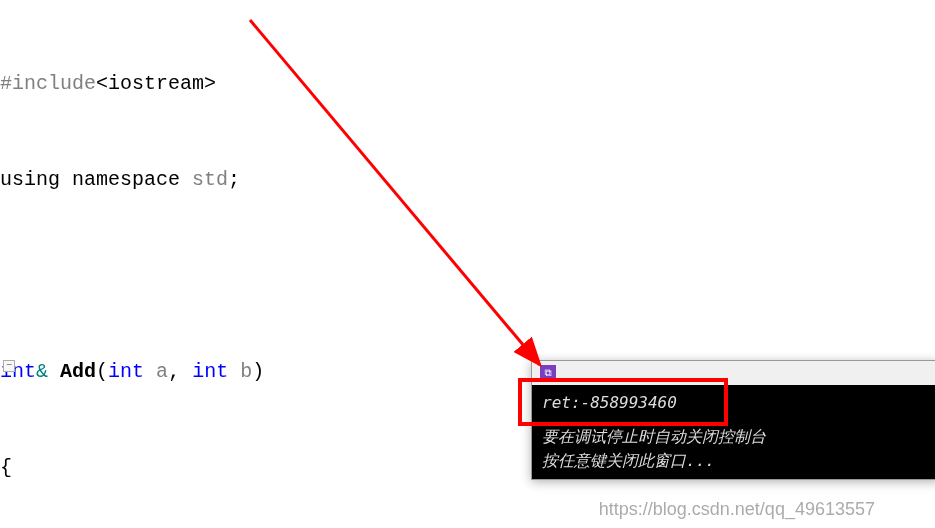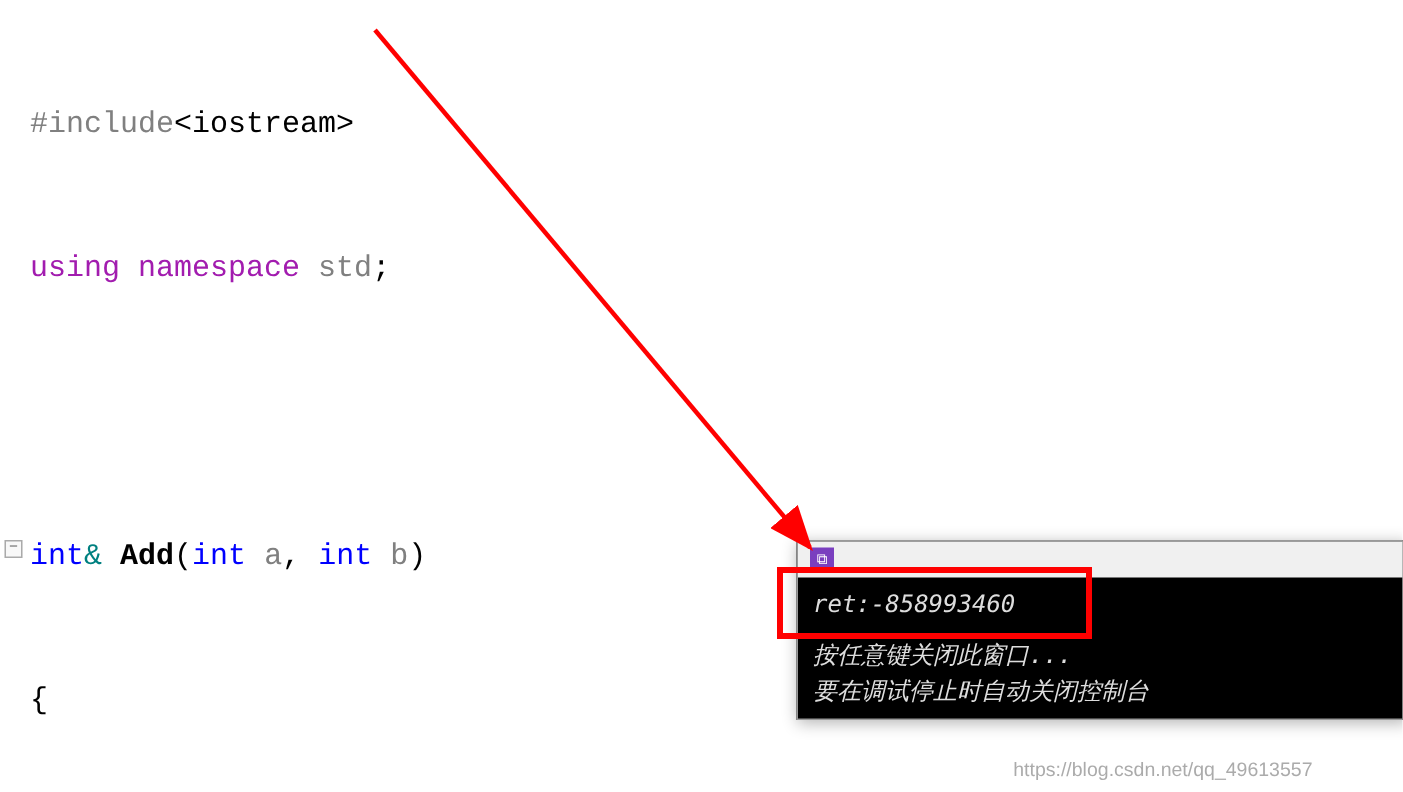--- a/index.html
+++ b/index.html
@@ -12,21 +12,20 @@
     height: 528px;
     overflow: hidden;
   }
   .editor {
     padding: 4px 0;
     line-height: 1.6;
     white-space: pre;
   }
   .line {
     position: relative;
-    padding-left: 20px;
     min-height: 32px;
   }
   .gutter {
     position: absolute;
     left: 0;
     top: 0;
     width: 18px;
     color: #888;
     font-size: 14px;
     text-align: center;
@@ -40,21 +39,21 @@
     display: inline-flex;
     align-items: center;
     justify-content: center;
     font-size: 10px;
     line-height: 10px;
     color: #666;
     position: relative;
     top: -3px;
   }
   .tk-preproc { color: #808080; }
-  .tk-keyword { color: #a21caf; }
+  .tk-keyword { color: #000000; }
   .tk-type    { color: #0000ff; }
   .tk-ident   { color: #808080; }
   .tk-paramty { color: #0000ff; }
   .tk-func    { color: #000000; font-weight: bold; }
   .tk-punct   { color: #000000; }
   .tk-angle   { color: #000000; }
   .tk-op      { color: #008080; }
 
   .console-window {
     position: absolute;
@@ -107,21 +106,21 @@
     left: 0;
     width: 935px;
     height: 528px;
     pointer-events: none;
   }
   .watermark {
     position: absolute;
     right: 60px;
     bottom: 8px;
     color: #888;
-    font-size: 13px;
+    font-size: 18px;
     font-family: sans-serif;
     opacity: 0.7;
   }
 </style>
 </head>
 <body>
 
 <div class="editor">
   <div class="line"><span class="tk-preproc">#include</span><span class="tk-angle">&lt;iostream&gt;</span></div>
   <div class="line"><span class="tk-keyword">using</span> <span class="tk-keyword">namespace</span> <span class="tk-ident">std</span><span class="tk-punct">;</span></div>
@@ -140,22 +139,22 @@
   
 </div>
 
 <div class="console-window">
   <div class="titlebar">
     <span class="vs-icon">⧉</span>
   </div>
   <div class="console-body">
     <div class="console-line">ret:-858993460</div>
     <div class="console-line" style="height:10px"></div>
+    <div class="console-line">要在调试停止时自动关闭控制台</div>
     <div class="console-line">按任意键关闭此窗口...</div>
-    <div class="console-line">要在调试停止时自动关闭控制台</div>
   </div>
 </div>
 
 <div class="redbox" style="left:518px; top:378px; width:210px; height:48px;"></div>
 
 <svg class="arrow-svg">
   <defs>
     <marker id="arrowhead" markerWidth="10" markerHeight="8" refX="9" refY="4" orient="auto">
       <polygon points="0 0, 10 4, 0 8" fill="#ff0000"></polygon>
     </marker>

